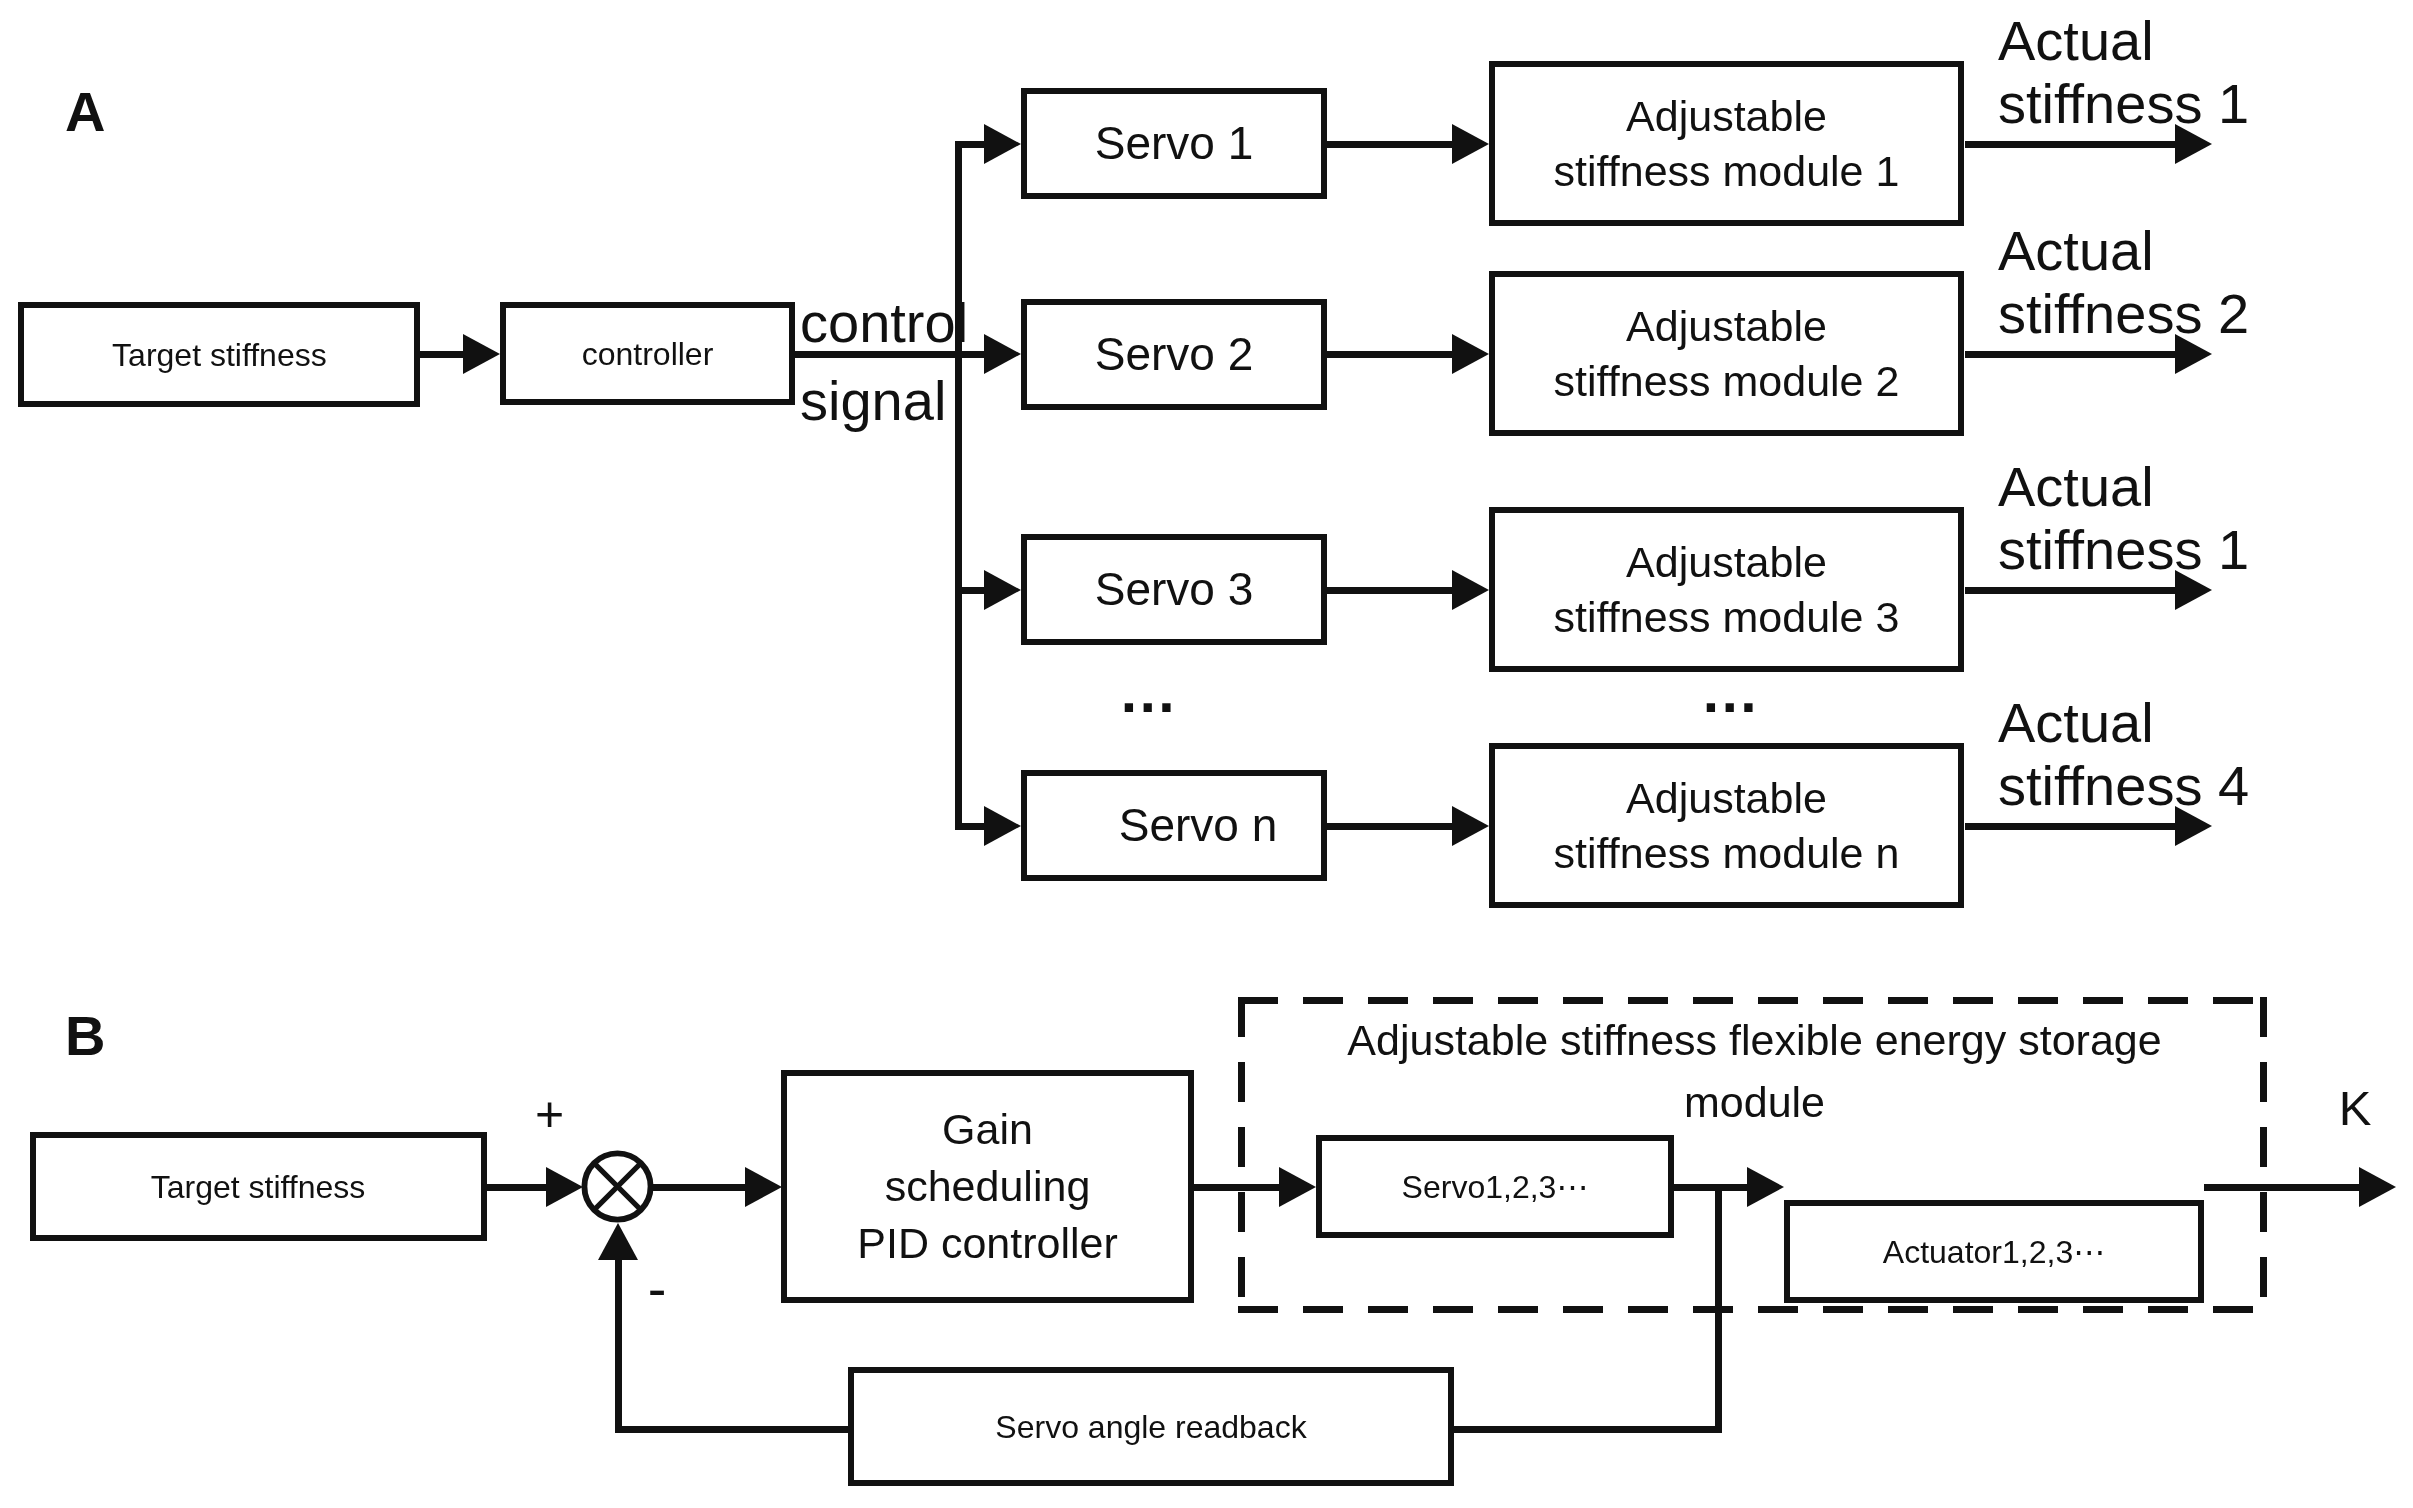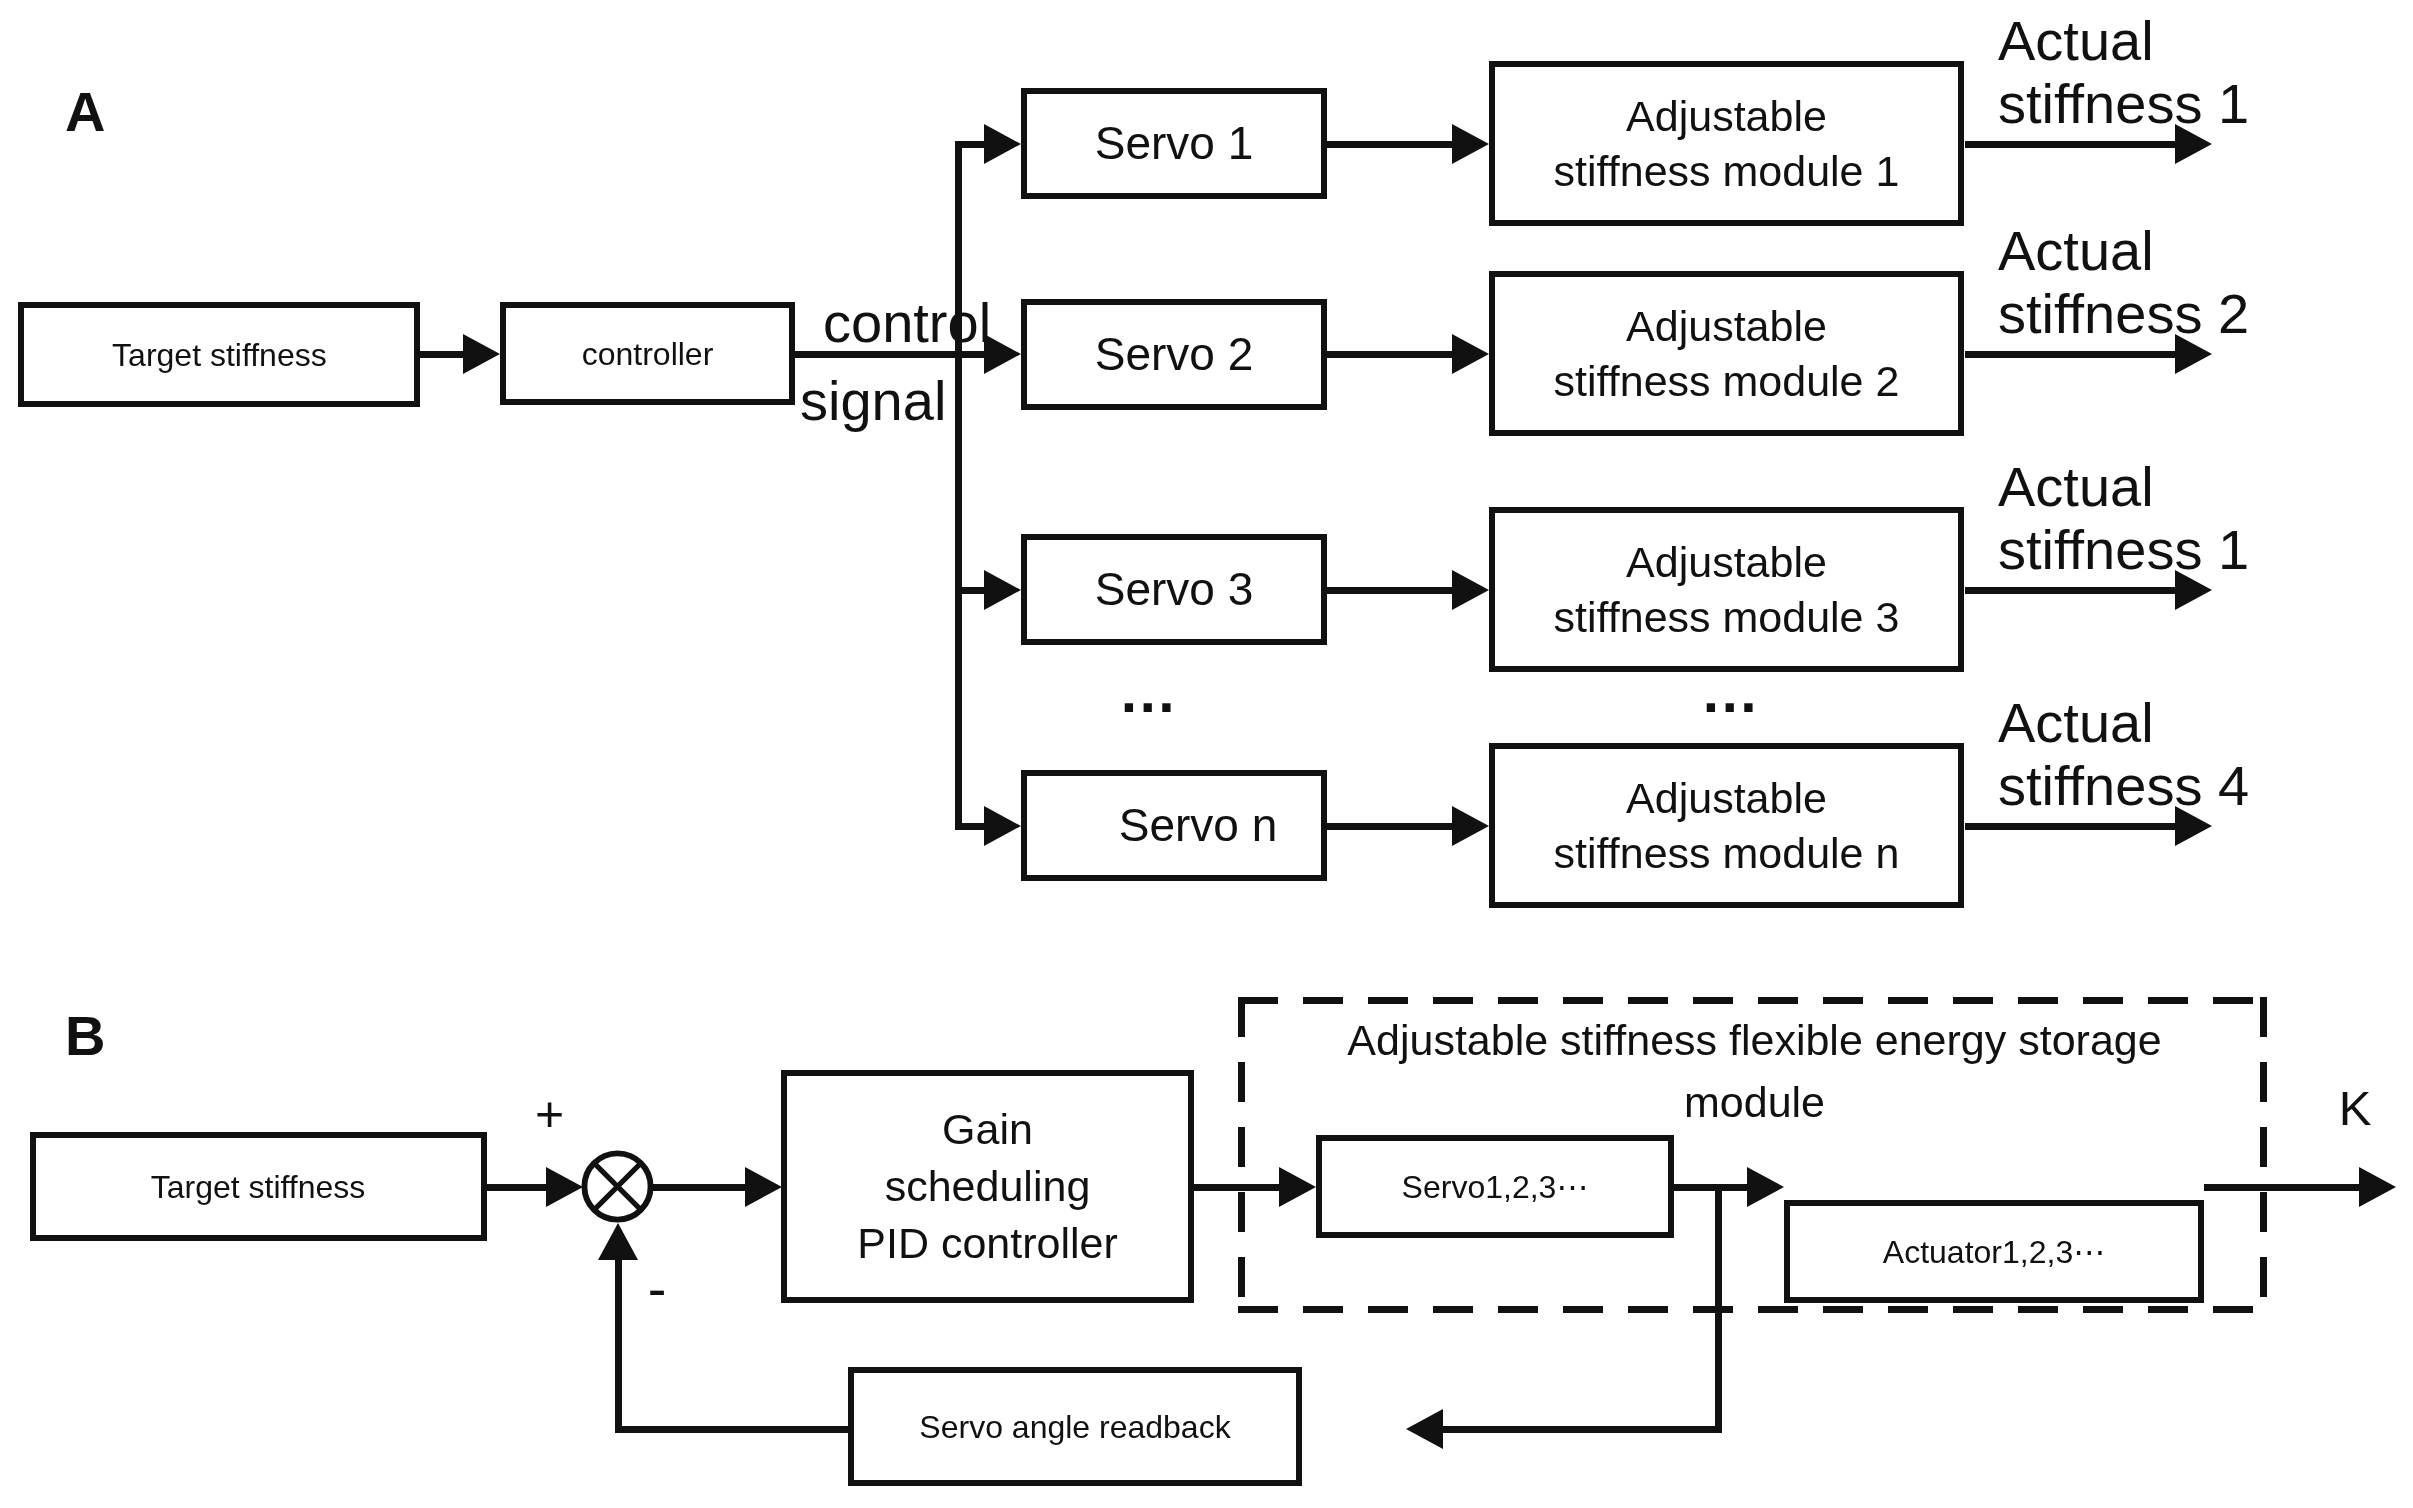--- a/index.html
+++ b/index.html
@@ -49,21 +49,21 @@
   </div>
 
   <div class="hline" style="left:420px; top:351px; width:44px;"></div>
   <div class="ar" style="left:463px; top:334px;"></div>
 
   <div class="box" style="left:500px; top:302px; width:295px; height:103px;">
     <span class="l">controller</span>
   </div>
 
   <div class="hline" style="left:795px; top:351px; width:167px;"></div>
-  <div class="lbl" style="left:800px; top:292px; width:158px;margin-left:23px;">control</div>
+  <div class="lbl" style="left:800px; top:292px; width:158px;">control</div>
   <div class="lbl" style="left:800px; top:370px; width:158px;">signal</div>
 
   <div class="vline" style="left:955px; top:141px; height:688px;"></div>
 
   <div class="hline" style="left:955px; top:141px;  width:33px;"></div>
   <div class="hline" style="left:955px; top:351px;  width:33px;"></div>
   <div class="hline" style="left:955px; top:587px;  width:33px;"></div>
   <div class="hline" style="left:955px; top:823px; width:33px;"></div>
   <div class="ar" style="left:984px; top:124px;"></div>
   <div class="ar" style="left:984px; top:334px;"></div>
@@ -186,21 +186,21 @@
   </div>
 
   <div class="hline" style="left:2204px; top:1184px; width:157px;"></div>
   <div class="ar" style="left:2359px; top:1167px;"></div>
   <div class="lbl" style="left:2322px; top:1082px; width:66px; font-size:49px; text-align:center;">K</div>
 
   <div class="vline" style="left:1715px; top:1184px; height:249px;"></div>
   <div class="hline" style="left:1440px; top:1426px; width:281px;"></div>
   <div class="al" style="left:1406px; top:1409px;"></div>
 
-  <div class="box" style="left:848px; top:1367px; width:454px; height:119px;align-items:center;">
+  <div class="box" style="left:848px; top:1367px; width:606px; height:119px;align-items:center;">
     <span class="l">Servo angle readback</span>
   </div>
 
   <div class="hline" style="left:615px; top:1426px; width:233px;"></div>
   <div class="vline" style="left:615px; top:1255px; height:178px;"></div>
   <div class="au" style="left:598px; top:1223px;"></div>
 
   <div class="lbl" style="left:631px; top:1258px; width:52px; font-size:56px; text-align:center;">-</div>
 
 </div>

